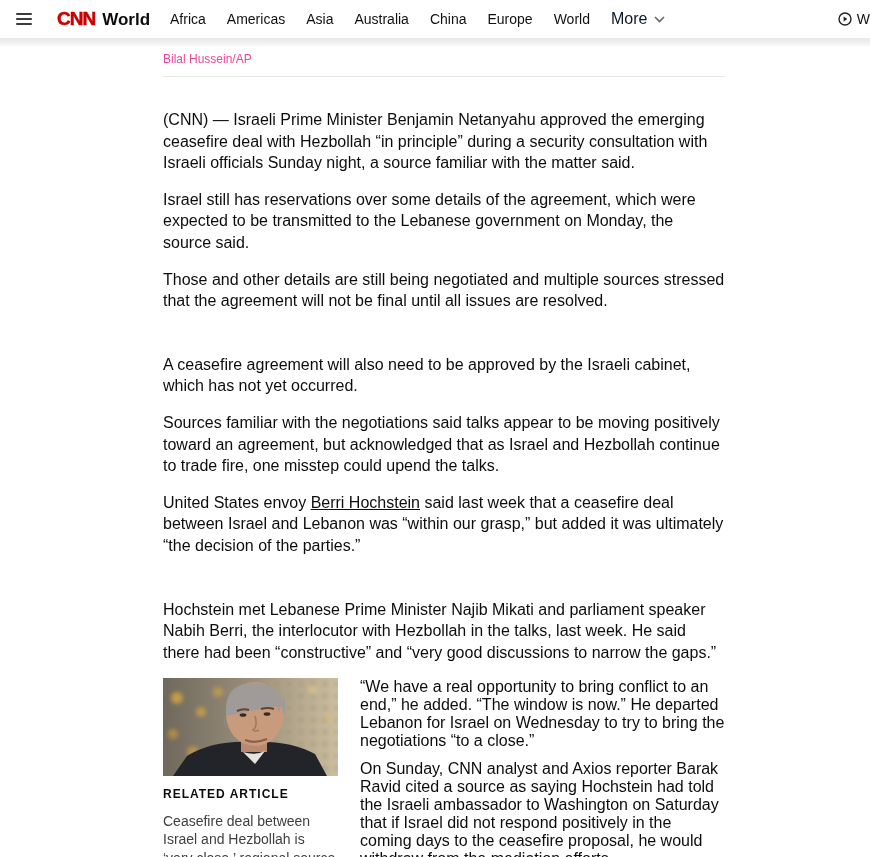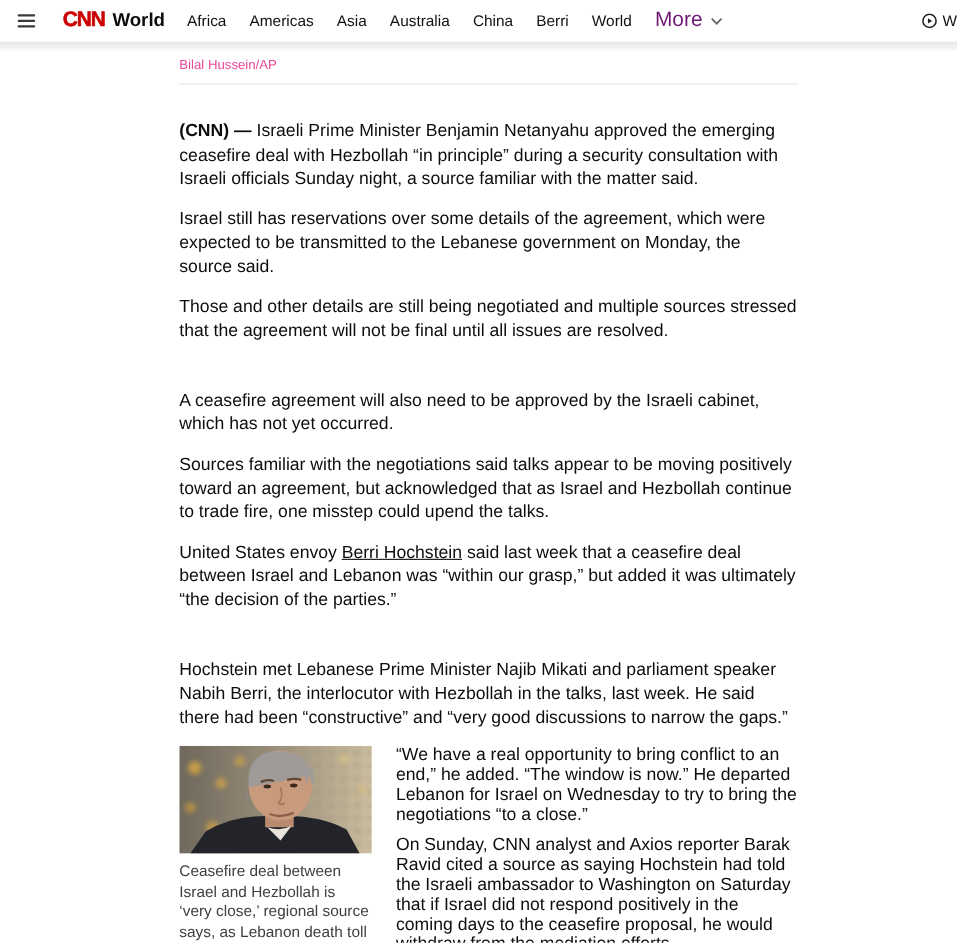--- a/index.html
+++ b/index.html
@@ -39,21 +39,21 @@
   .logo-section {
     color: #0c0c0c; font-weight: bold; font-size: 17px; margin-left: 7px;
   }
   .navlinks {
     display: flex; align-items: center; margin-left: 20px;
   }
   .navlink {
     font-size: 14px; color: #111; margin-right: 21px; cursor: pointer;
   }
   .nav-more {
-    display: flex; align-items: center; font-size: 19px; color: #701a75; cursor: pointer;
+    display: flex; align-items: center; font-size: 16px; color: #0f172a; cursor: pointer;
   }
   .nav-more .chev { margin-left: 7px; display: inline-flex; }
   .nav-watch {
     margin-left: auto; display: flex; align-items: center;
     font-size: 14px; color: #111; cursor: pointer;
     margin-right: -26px; 
   }
   .nav-watch .play { margin-right: 5px; display: inline-flex; }
 
   
@@ -64,21 +64,21 @@
 
   
   main { margin-left: 163px; width: 562px; }
   .caption { font-size: 12px; color: #ec4899; padding-top: 6px; }
   .rule {
     border: none; border-top: 1px solid #e6e6e6;
     margin: 10px 0 0 0;
   }
   article { margin-top: 32px; font-size: 16px; line-height: 21.6px; color: #0d0d0d; }
   article p { margin: 0 0 15px 0; }
-  .lead-bold { font-weight: bold; }
+  .lead-bold { font-weight: normal; }
   .inline-link { color: #0d0d0d; text-decoration: underline; cursor: pointer; }
   .ad-gap { height: 27px; }
 
   
   .bottom-row { display: flex; margin-top: 12px; }
   .related-card { width: 175px; flex: none; cursor: pointer; }
   .related-image { display: block; width: 175px; height: 98px; }
   .related-label {
     margin-top: 8px; font-size: 12px; font-weight: bold;
     letter-spacing: 1px; color: #0c0c0c;
@@ -101,21 +101,21 @@
   <div class="logo">
     <span class="logo-cnn">CNN</span>
     <span class="logo-section">World</span>
   </div>
   <nav class="navlinks">
     <span class="navlink">Africa</span>
     <span class="navlink">Americas</span>
     <span class="navlink">Asia</span>
     <span class="navlink">Australia</span>
     <span class="navlink">China</span>
-    <span class="navlink">Berri</span>
+    <span class="navlink">Europe</span>
     <span class="navlink">World</span>
     <span class="nav-more">
       <span>More</span>
       <span class="chev">
         <svg width="11" height="7" viewBox="0 0 11 7">
             <polyline points="1,1 5.5,5.5 10,1" fill="none" stroke="#666" stroke-width="1.6"></polyline>
           </svg>
       </span>
     </span>
   </nav>
@@ -195,20 +195,21 @@
           <path d="M74,33 Q80,30 86,32" stroke="#5f4632" stroke-width="2" fill="none"></path>
           <path d="M98,31 Q105,29 111,31" stroke="#5f4632" stroke-width="2" fill="none"></path>
           <ellipse cx="80" cy="37" rx="3.4" ry="1.8" fill="#3a2a1e"></ellipse>
           <ellipse cx="104" cy="36" rx="3.4" ry="1.8" fill="#3a2a1e"></ellipse>
 
           <path d="M92,38 Q95,48 90,52 Q93,54 96,52" stroke="#a5785c" stroke-width="1.6" fill="none"></path>
           <path d="M82,62 Q92,66 104,61" stroke="#8c5f49" stroke-width="2.2" fill="none"></path>
 
           <path d="M80,74 L92,86 L102,73 Q92,78 80,74 Z" fill="#e8e4dc"></path>
         </svg>
+        <div class="related-label">RELATED ARTICLE</div>
         <div class="related-title">Ceasefire deal between Israel and Hezbollah is ‘very close,’ regional source says, as Lebanon death toll climbs</div>
 
       </aside>
 
       <div class="right-col">
         <p>“We have a real opportunity to bring conflict to an end,” he added. “The window is now.” He departed Lebanon for Israel on Wednesday to try to bring the negotiations “to a close.”</p>
         <p>On Sunday, CNN analyst and Axios reporter Barak Ravid cited a source as saying Hochstein had told the Israeli ambassador to Washington on Saturday that if Israel did not respond positively in the coming days to the ceasefire proposal, he would withdraw from the mediation efforts.</p>
       </div>
     </div>
   </article>

